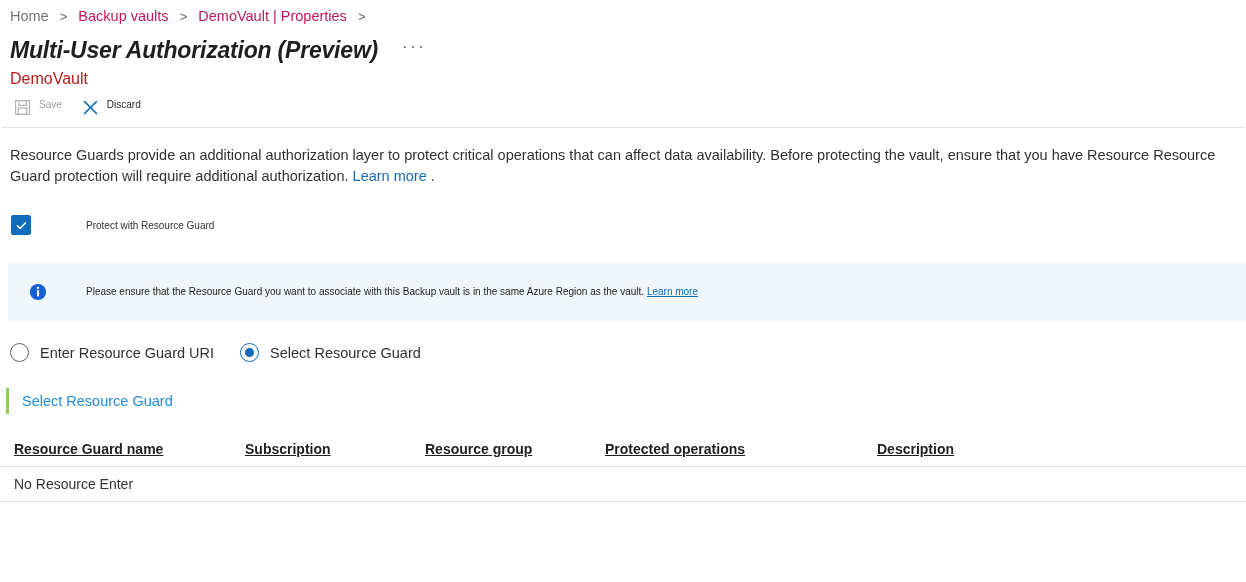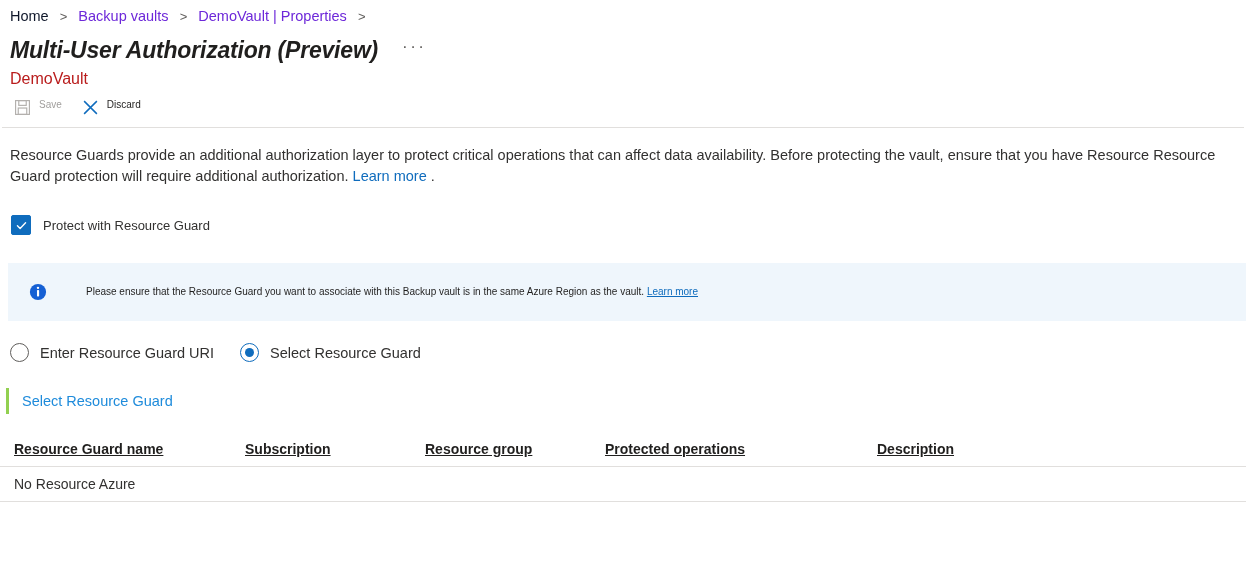--- a/index.html
+++ b/index.html
@@ -17,25 +17,25 @@
   }
 
   
   .breadcrumb {
     padding: 7px 0 0 10px;
     font-size: 14.5px;
     line-height: 18px;
     white-space: nowrap;
   }
   .crumb-link {
-    color: #6d28d9;
+    color: #be185d;
     cursor: pointer;
     text-decoration: none;
   }
-  .crumb-home { color: #0f172a; }
+  .crumb-home { color: #737373; }
   .crumb-sep {
     color: #605e5c;
     padding: 0 7px;
     font-size: 13px;
   }
 
   
   .title-row {
     display: flex;
     align-items: baseline;
@@ -121,22 +121,23 @@
     background: #0f6cbd;
     border: 1px solid #0f6cbd;
     border-radius: 2px;
     box-sizing: border-box;
     display: flex;
     align-items: center;
     justify-content: center;
   }
   .cbox svg { display: block; }
   .cbox-label {
-    font-size: 13px;
-    color: #323130;
+    font-size: 10px;
+    color: #323130;
+    margin-left: 43px;
   }
 
   
   .info-banner {
     margin: 28px 0 0 8px;
     background: #eff6fc;
     height: 58px;
     display: flex;
     align-items: center;
     padding-left: 21px;
@@ -336,15 +337,15 @@
 
 <div class="table">
   <div class="thead">
     <div class="th col-0">Resource Guard name</div>
     <div class="th col-1">Subscription</div>
     <div class="th col-2">Resource group</div>
     <div class="th col-3">Protected operations</div>
     <div class="th col-4">Description</div>
   </div>
   <div class="tbody-row">
-    <div class="td col-0">No Resource Azure</div>
+    <div class="td col-0">No Resource Enter</div>
   </div>
 </div>
 
 </body></html>

